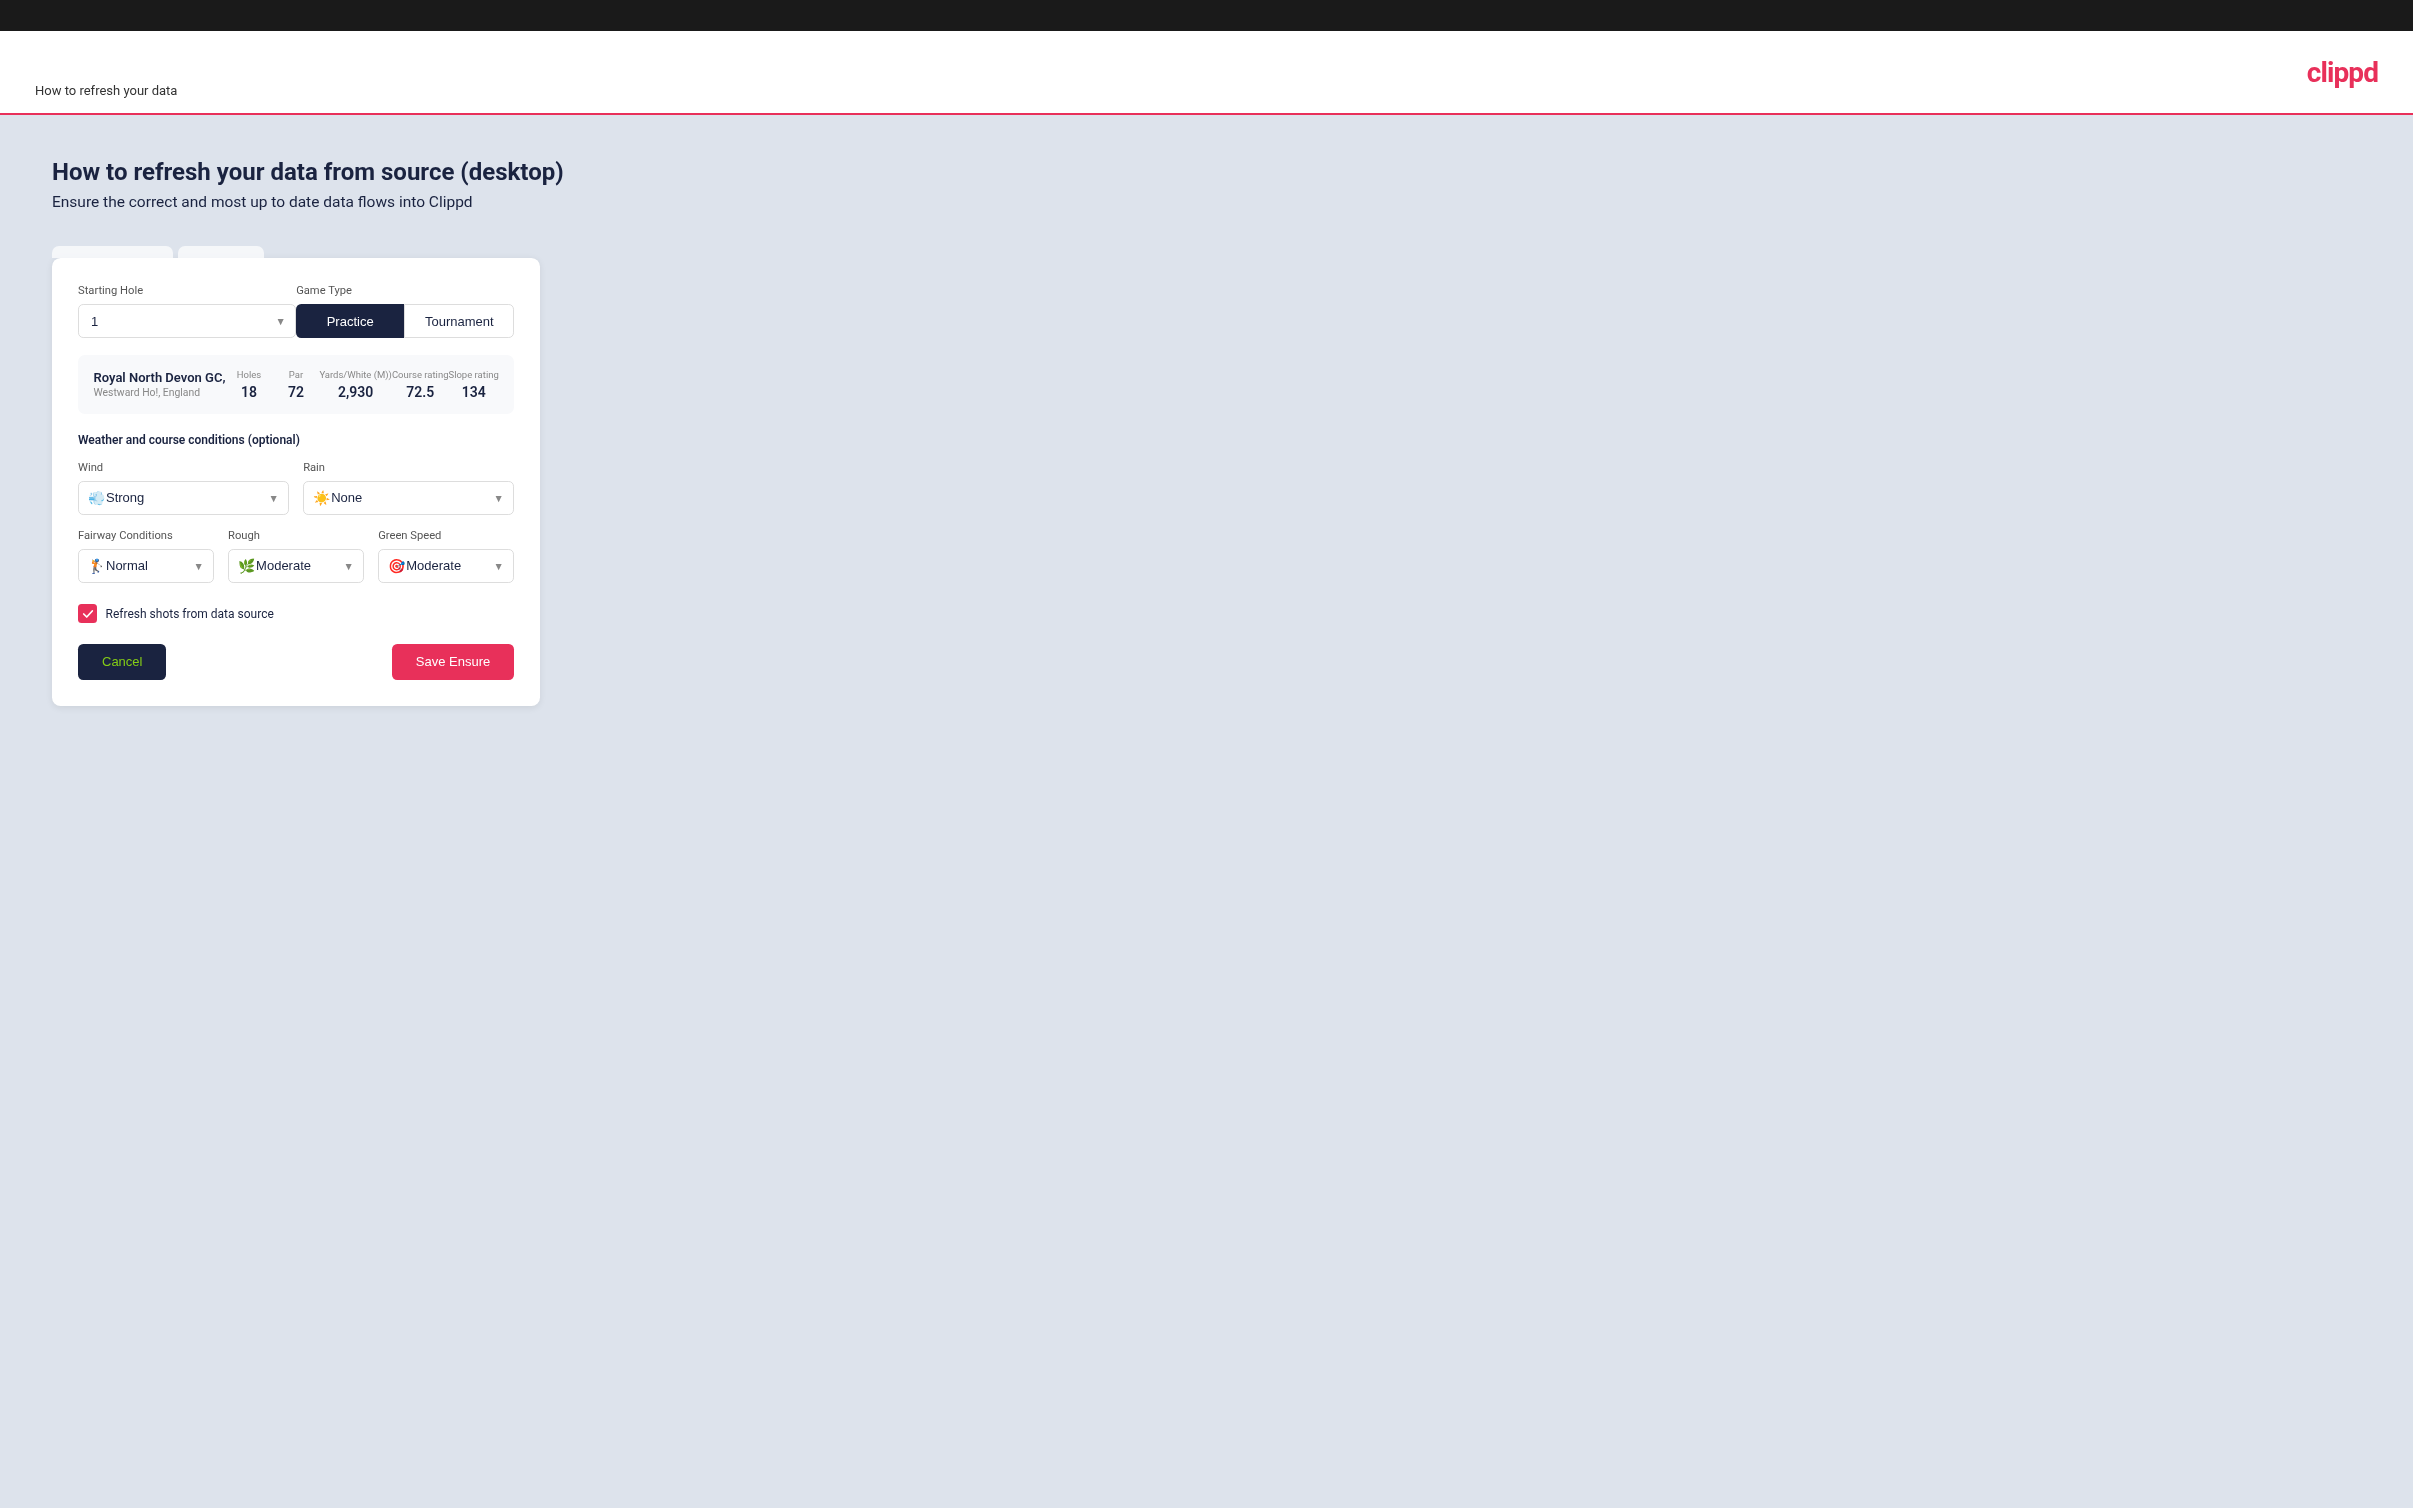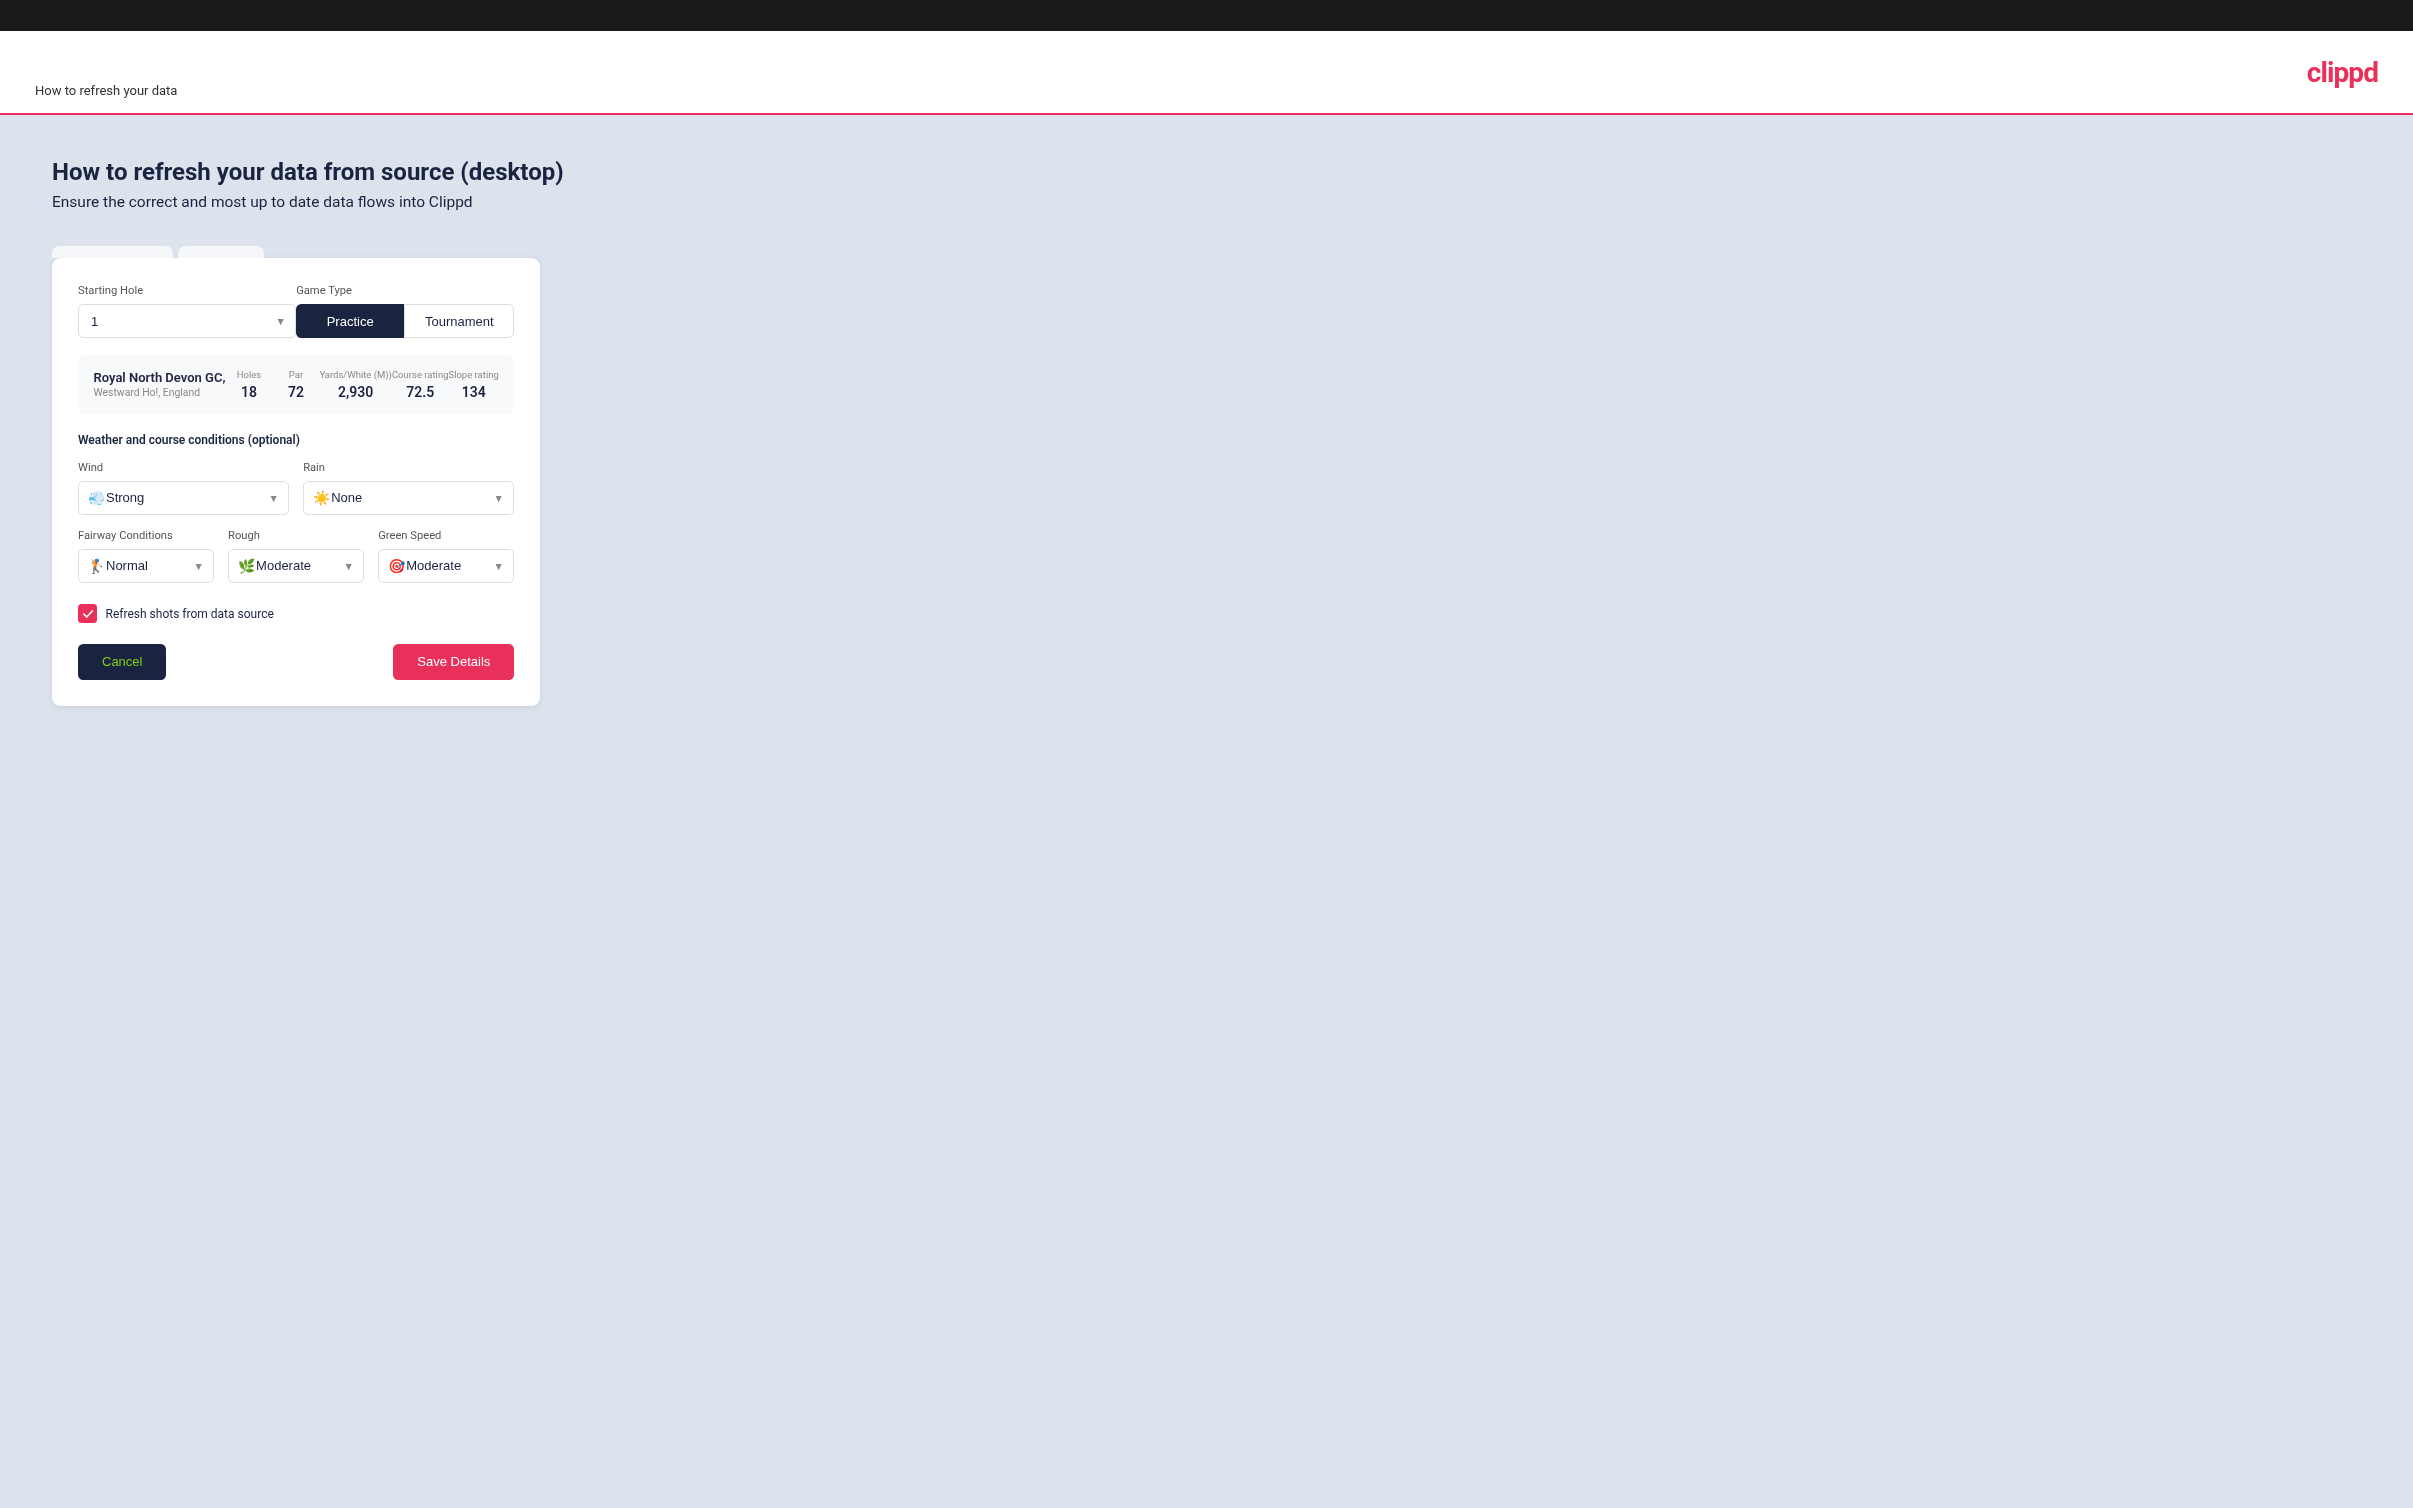--- a/index.html
+++ b/index.html
@@ -418,21 +418,21 @@
           <div class="checkbox-custom">
             <svg viewBox="0 0 14 14" fill="none" xmlns="http://www.w3.org/2000/svg">
               <path d="M2 7L5.5 10.5L12 3.5" stroke="white" stroke-width="2" stroke-linecap="round" stroke-linejoin="round"></path>
             </svg>
           </div>
           <span class="checkbox-label">Refresh shots from data source</span>
         </div>
 
         <div class="button-row">
           <button class="btn-cancel">Cancel</button>
-          <button class="btn-save">Save Details</button>
+          <button class="btn-save">Save Ensure</button>
         </div>
 
       </div>
     </div>
 
   </div>
 </div>
 
 <div class="footer">
   <span>Copyright Clippd 2022</span>

